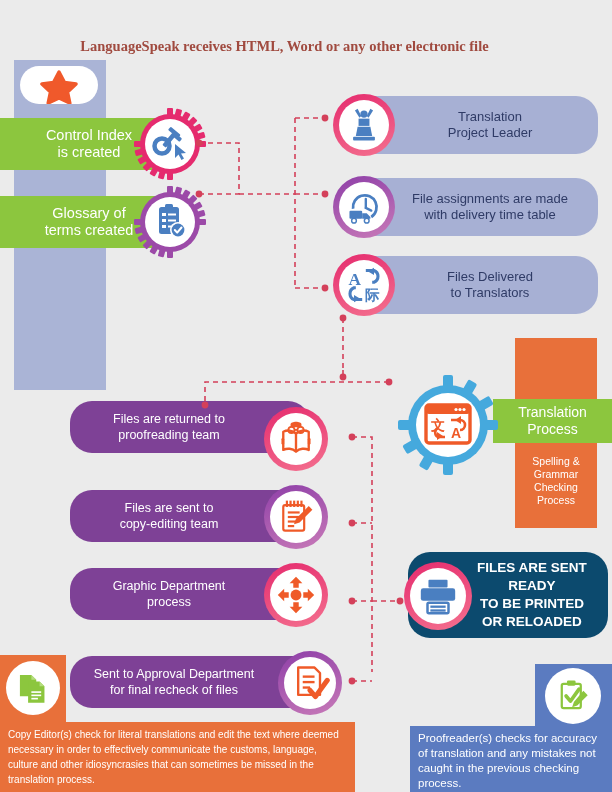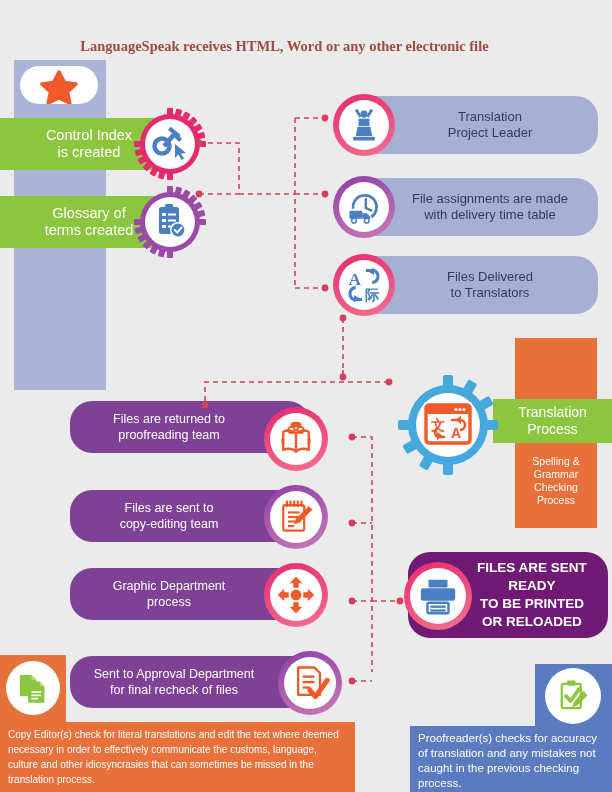--- a/index.html
+++ b/index.html
@@ -100,21 +100,21 @@
   }
   #tp-sub {
     left:515px; top:455px; width:82px; text-align:center;
     font-size:10.5px; line-height:13px; color:#fff;
   }
   #tp-gear { left:398px; top:375px; width:100px; height:100px; }
 
   
   #print-banner {
     left:408px; top:552px; width:200px; height:86px;
-    background:#701a75; border-radius:22px;
+    background:#0c4a6e; border-radius:22px;
     color:#fff; text-align:center;
     font-size:13.5px; line-height:18px; font-weight:bold;
     display:flex; align-items:center; justify-content:center;
     padding-left:54px; padding-right:6px;
   }
 
   
   #foot-left-bg { left:0px; top:655px; width:66px; height:68px; background:#e8703a; }
   #foot-left-icon {
     left:6px; top:661px; width:54px; height:54px; background:#fff; border-radius:50%;

